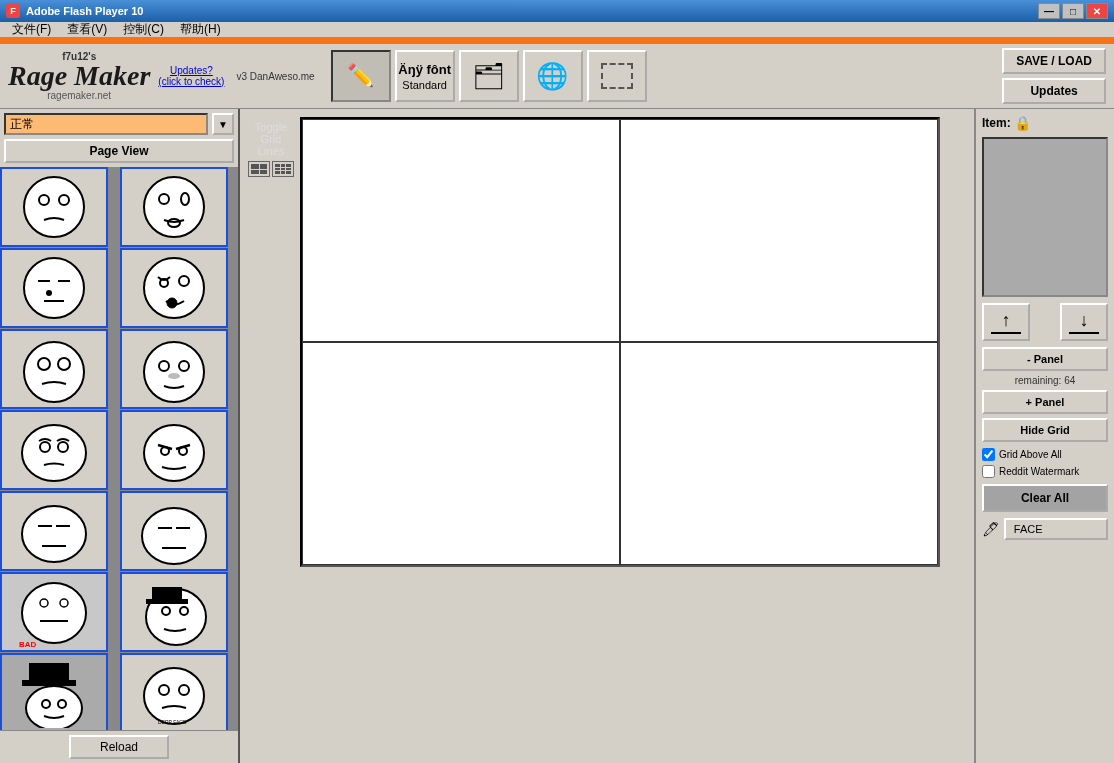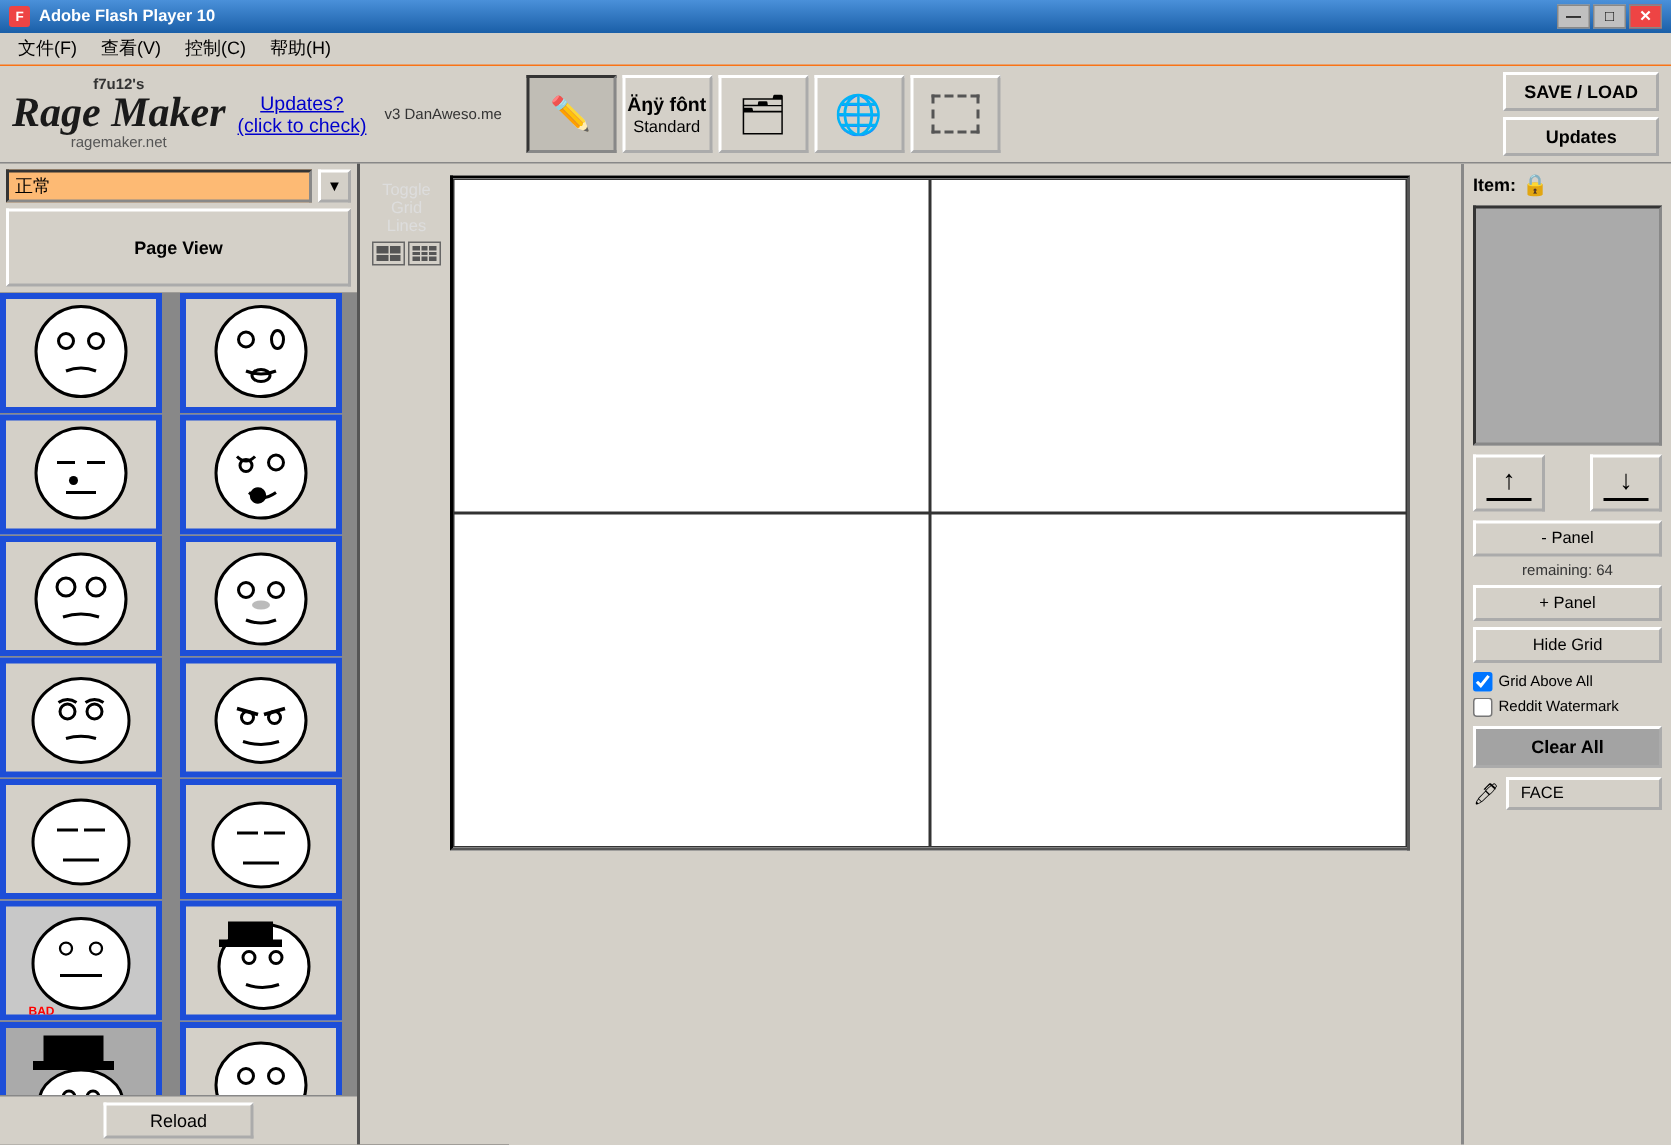--- a/index.html
+++ b/index.html
@@ -48,21 +48,21 @@
       color: #000;
     }
     .title-btn.close { background: #e44; color: white; }
     
     #menu-bar {
       background: #d4d0c8;
       height: 22px;
       display: flex;
       align-items: center;
       padding: 0 4px;
-      border-bottom: 1px solid #f97316;
+      border-bottom: 7px solid #f97316;
     }
     .menu-item {
       padding: 2px 8px;
       cursor: pointer;
       font-size: 12px;
       color: #000;
     }
     
     #main-window {
       background: #d4d0c8;
@@ -100,21 +100,21 @@
       font-style: italic;
     }
     #logo-website {
       font-size: 10px;
       color: #555;
     }
     #updates-area {
       display: flex;
       flex-direction: column;
       align-items: center;
-      font-size: 13px;
+      font-size: 10px;
       color: #0000cc;
       text-decoration: underline;
       cursor: pointer;
       margin-right: 4px;
     }
     #version-text {
       font-size: 10px;
       color: #333;
     }
     
@@ -196,43 +196,44 @@
       width: 22px; height: 22px;
       background: #d4d0c8;
       border: 2px outset #fff;
       display: flex; align-items: center; justify-content: center;
       font-size: 10px;
       cursor: pointer;
     }
     #page-view-btn {
       background: #d4d0c8;
       border: 2px outset #fff;
-      padding: 17px;
+      padding: 3px;
       text-align: center;
       font-size: 12px;
       font-weight: bold;
       cursor: pointer;
     }
     #faces-grid {
       display: grid;
       grid-template-columns: 1fr 1fr;
       overflow-y: auto;
       flex: 1;
       background: #888;
       gap: 1px;
     }
     .face-cell {
       background: #d4d0c8;
       width: 108px;
       height: 80px;
       cursor: pointer;
       display: flex;
+      align-items: center;
       justify-content: center;
       overflow: hidden;
-      border: 4px solid #1d4ed8;
+      border: 2px solid #1d4ed8;
     }
     #reload-btn-container {
       background: #d4d0c8;
       padding: 4px;
       border-top: 1px solid #888;
     }
     #reload-btn {
       background: #d4d0c8;
       border: 2px outset #fff;
       padding: 3px 20px;
@@ -313,20 +314,21 @@
       flex-direction: column;
       gap: 4px;
     }
     .ctrl-btn {
       background: #d4d0c8;
       border: 2px outset #fff;
       padding: 4px 8px;
       font-size: 11px;
       cursor: pointer;
       text-align: center;
+      font-weight: bold;
     }
     #remaining-text {
       font-size: 10px;
       text-align: center;
       color: #333;
     }
     #checkboxes {
       display: flex;
       flex-direction: column;
       gap: 4px;

